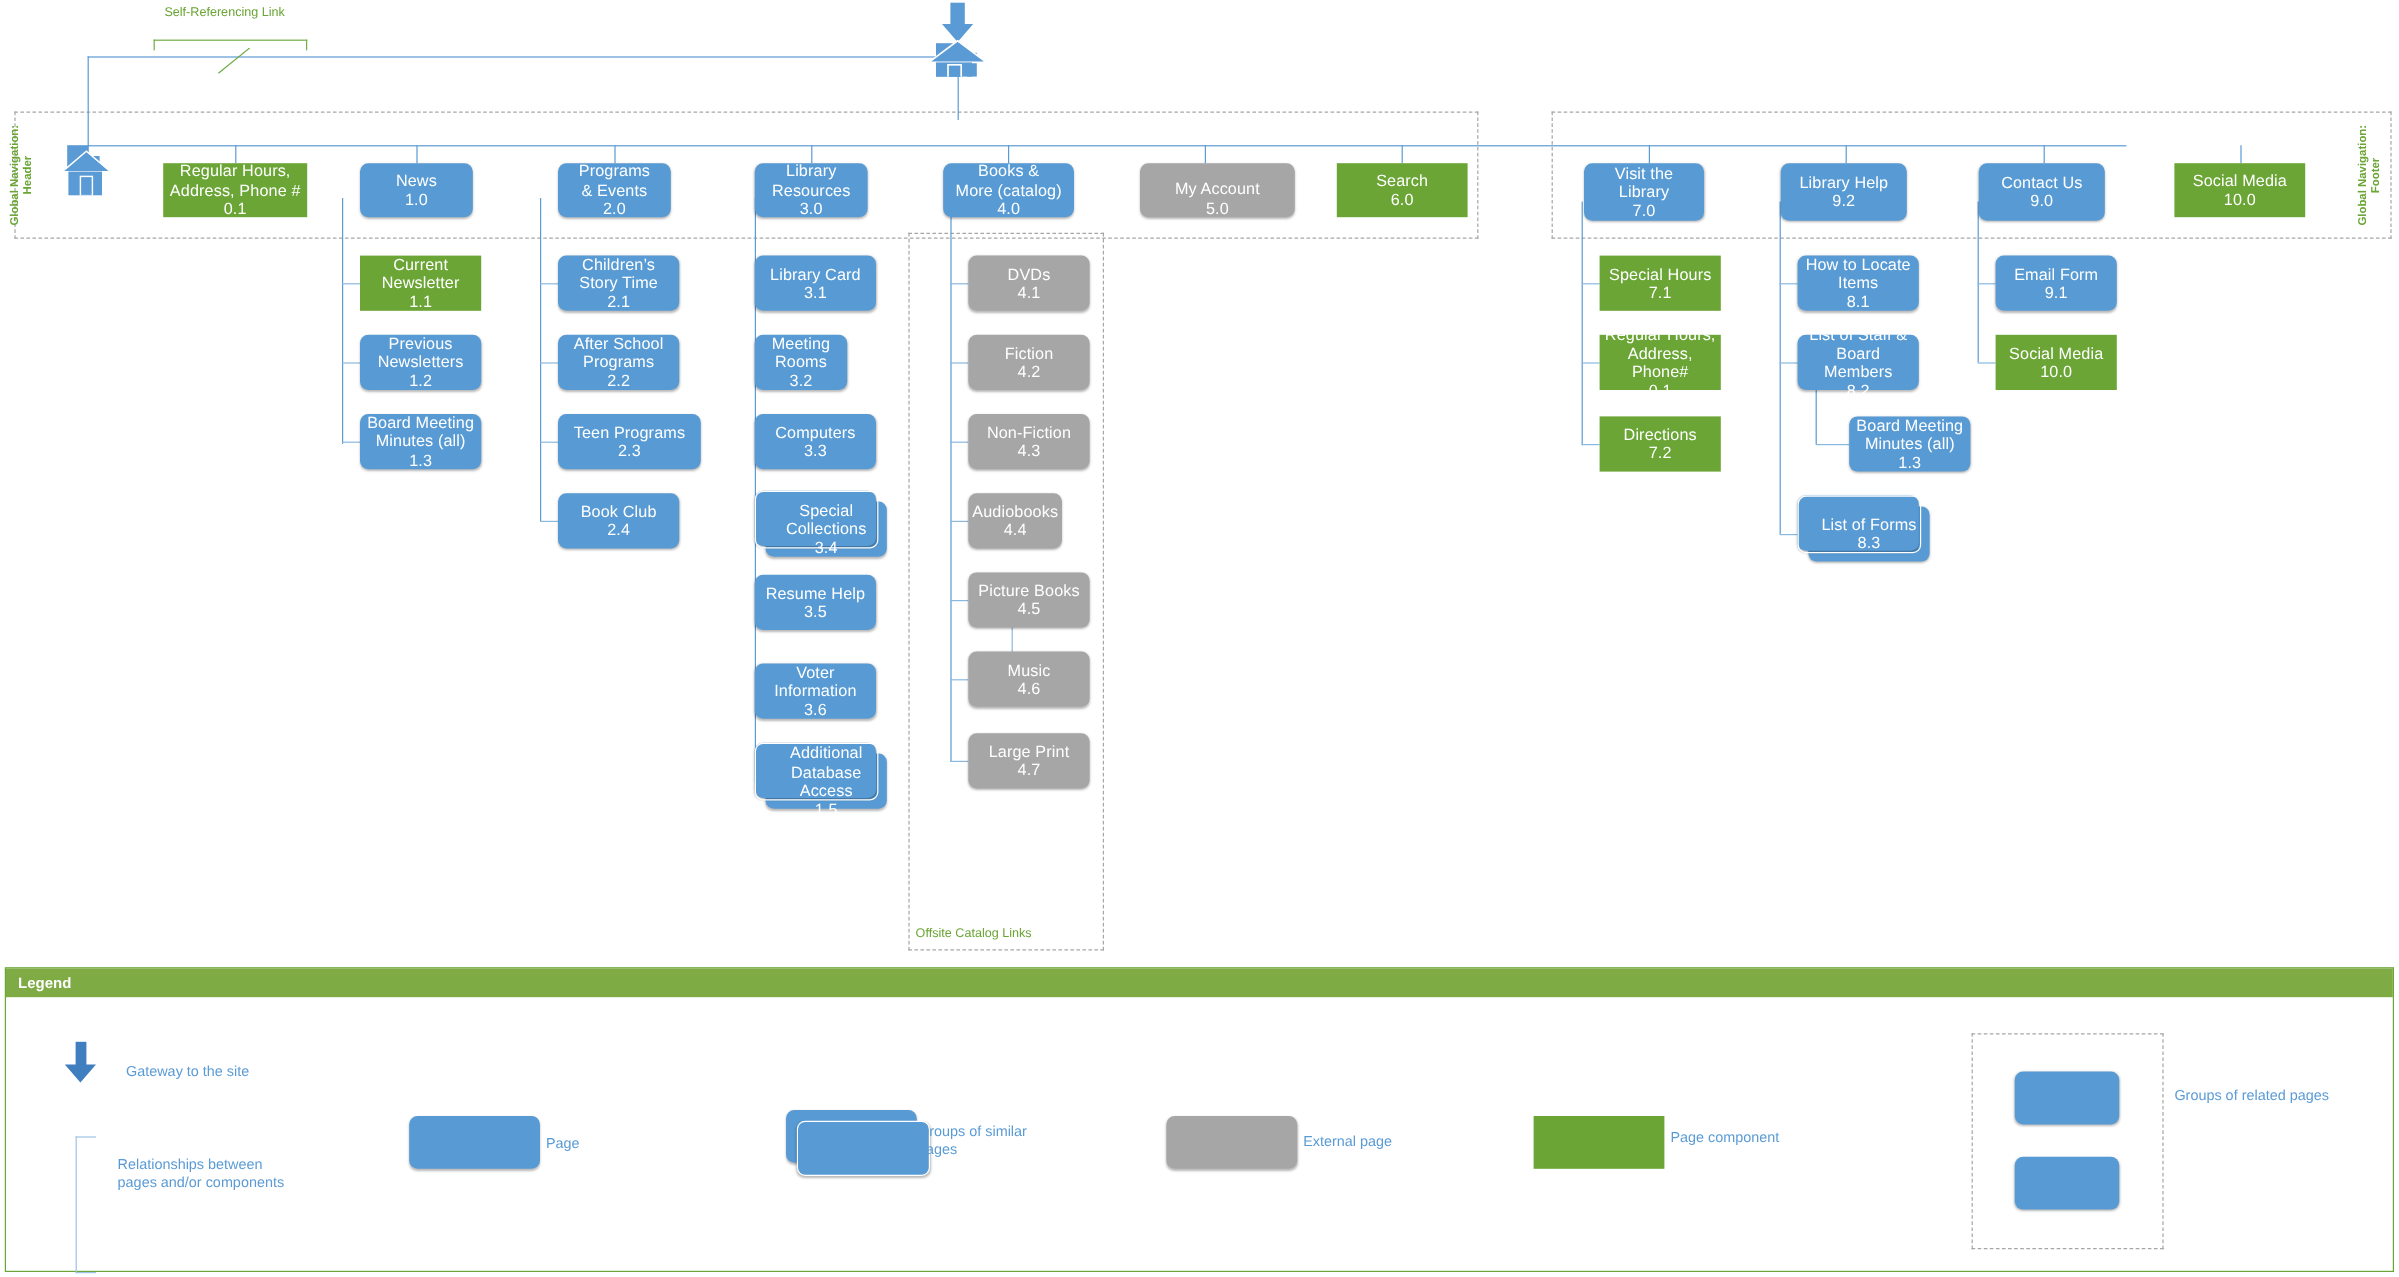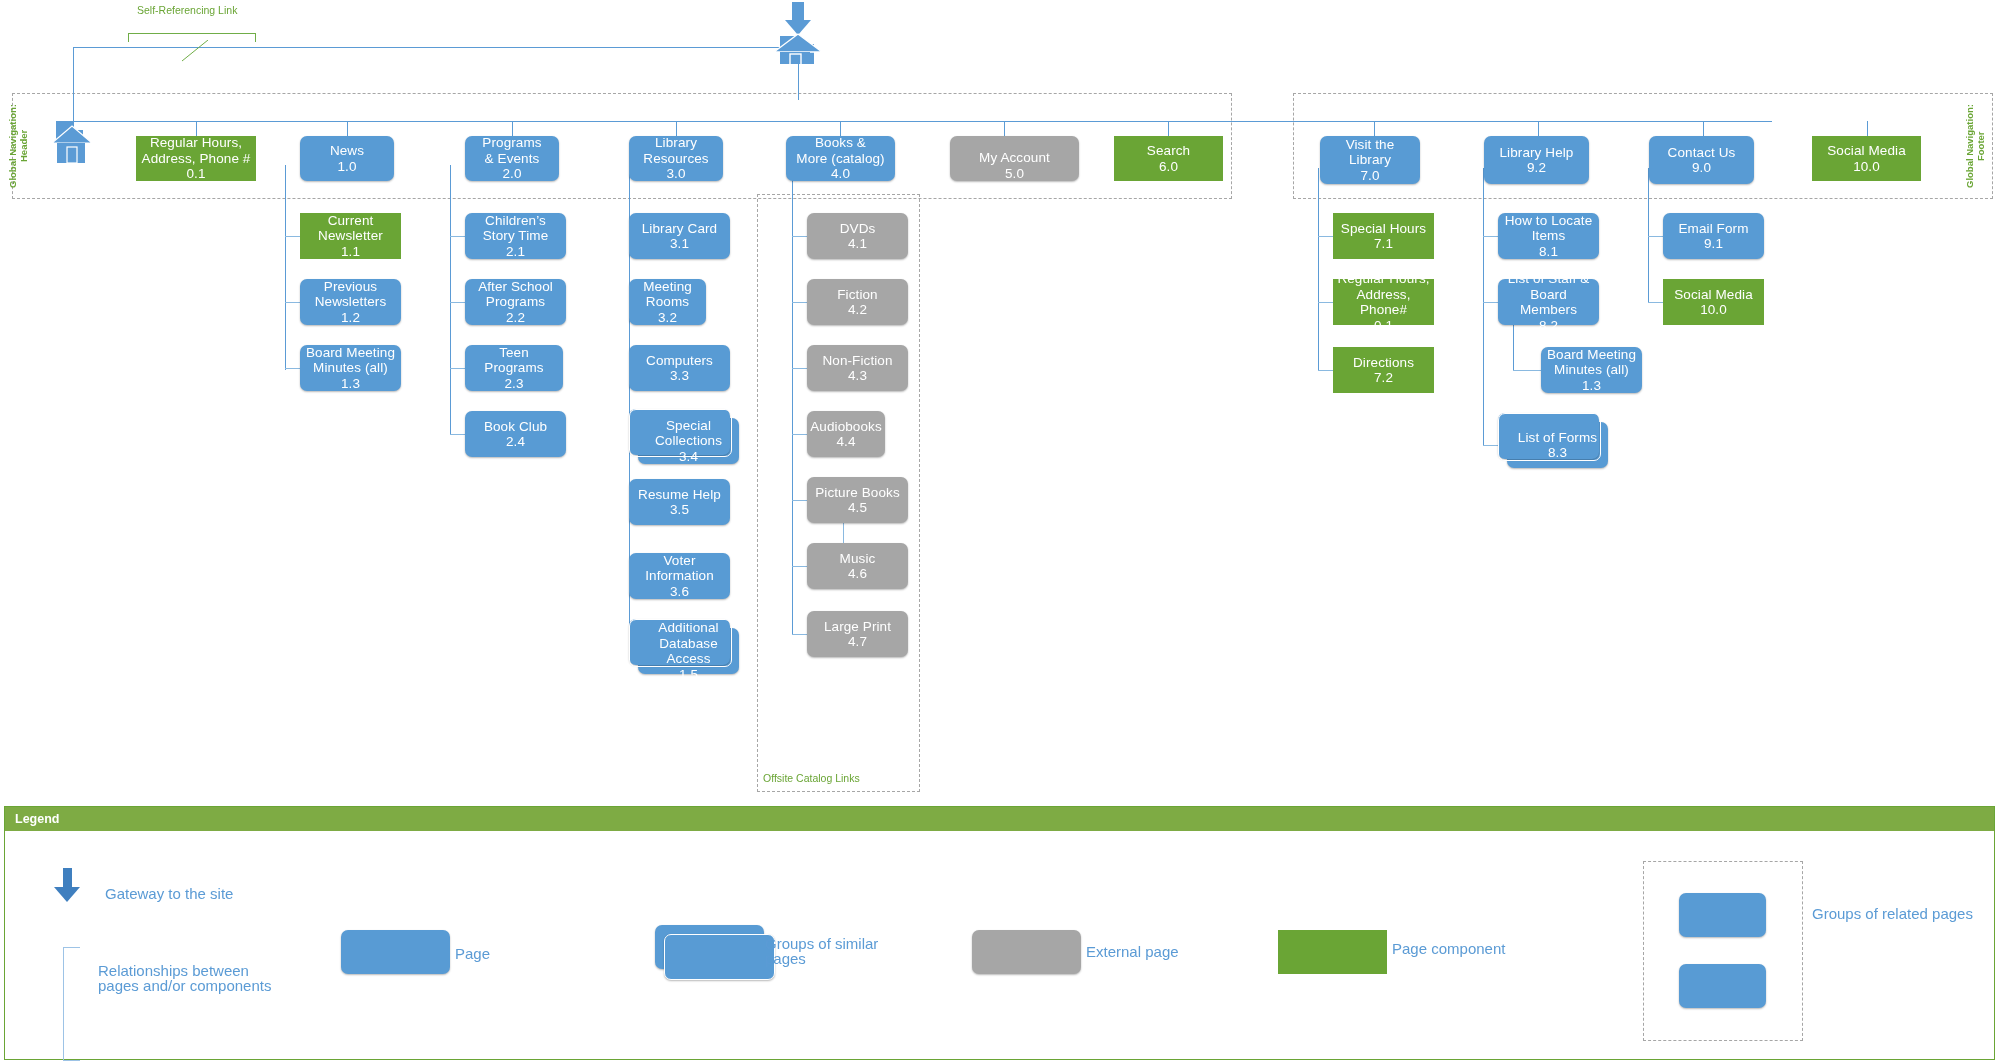--- a/index.html
+++ b/index.html
@@ -39,21 +39,21 @@
 
   
   .house{position:absolute;z-index:25;}
 
   
   #legend{position:absolute;left:4px;top:806px;width:1991px;height:254px;
           border:1px solid #6aa535;box-sizing:border-box;background:#fff;z-index:40;}
   #legend-bar{position:absolute;left:0;top:0;width:100%;height:24px;background:#7eab44;
           color:#fff;font-size:12.5px;font-weight:bold;display:flex;align-items:center;
           padding-left:10px;box-sizing:border-box;}
-  .lg-txt{position:absolute;color:#5b9bd5;font-size:15px;line-height:15px;z-index:45;white-space:pre-line;}
+  .lg-txt{position:absolute;color:#5b9bd5;font-size:12px;line-height:15px;z-index:45;white-space:pre-line;}
   .lg-box{position:absolute;z-index:44;}
   .lg-page{background:#589bd4;border-radius:7px;box-shadow:0 1px 2px rgba(0,0,0,.28);}
   .lg-ext{background:#a6a6a6;border-radius:7px;box-shadow:0 1px 2px rgba(0,0,0,.28);}
   .lg-comp{background:#6aa535;}
   .lg-bracket{position:absolute;border:1.4px solid #9dc3e6;border-right:none;z-index:45;}
   .lg-dashed{position:absolute;border:1.5px dashed #a6a6a6;box-sizing:border-box;z-index:43;}
 </style>
 </head>
 <body>
 
@@ -234,21 +234,21 @@
   <div class="node page" style="left:465px;top:213px;width:101px;height:46px;">
     <span class="lbl">Children’s
 Story Time
 2.1</span>
   </div>
   <div class="node page" style="left:465px;top:279px;width:101px;height:46px;">
     <span class="lbl">After School
 Programs
 2.2</span>
   </div>
-  <div class="node page" style="left:465px;top:345px;width:98px;height:46px;">
+  <div class="node page" style="left:465px;top:345px;width:119px;height:46px;">
     <span class="lbl">Teen Programs
 2.3</span>
   </div>
   <div class="node page" style="left:465px;top:411px;width:101px;height:46px;">
     <span class="lbl">Book Club
 2.4</span>
   </div>
 
   <div class="node page" style="left:629px;top:213px;width:101px;height:46px;">
     <span class="lbl">Library Card

